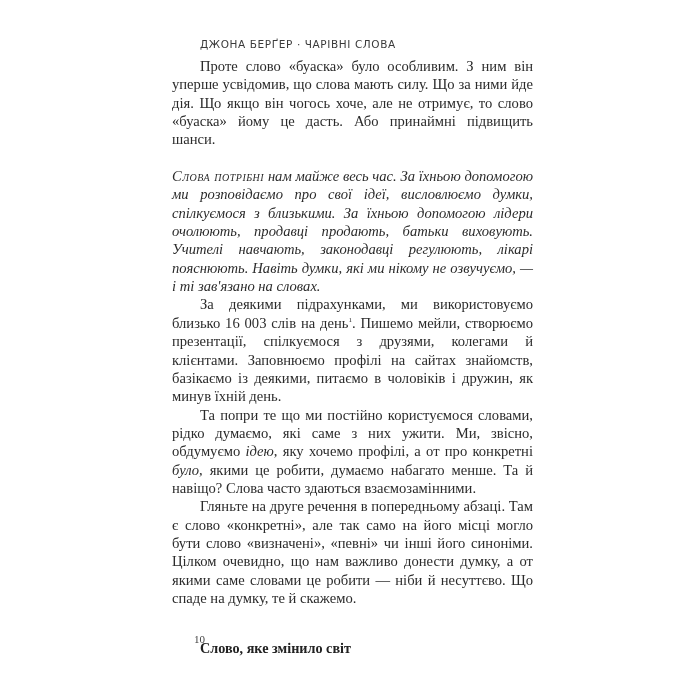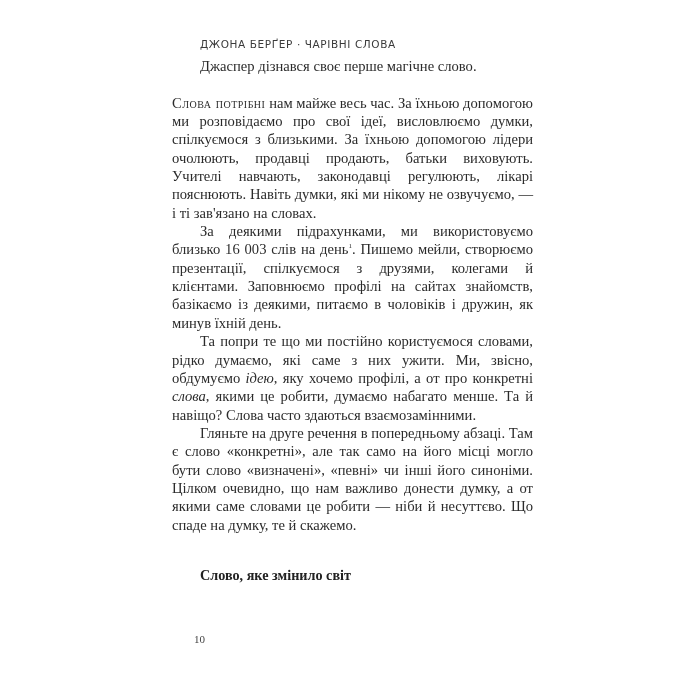--- a/index.html
+++ b/index.html
@@ -14,21 +14,21 @@
       font-family: "DejaVu Sans", "Liberation Sans", sans-serif;
       font-size: 10.5px; letter-spacing: 0.6px; color: #3a3a3a;
       text-transform: uppercase;
     }
     .body {
       position: absolute; left: 172px; width: 361px; top: 57px;
       font-size: 14.6px; line-height: 18.35px;
       text-align: justify; hyphens: manual;
     }
     .body p { margin: 0; text-indent: 28px; }
-    .body p.noindent { text-indent: 0; }
+    .body p.noindent { text-indent: 0; font-style: italic; }
     .body p.gap-before { margin-top: 18.35px; }
     .sc { font-variant: small-caps; letter-spacing: 0.5px; }
     sup.fn { font-size: 7px; vertical-align: 6px; line-height: 0; }
     .heading {
       font-family: Liberation Serif, serif;
       font-weight: bold; font-size: 14.2px; text-indent: 28px;
       margin: 32px 0 14px 0; text-align: left; color: #222;
     }
     .folio {
       position: absolute; left: 194px; top: 633px;
@@ -38,27 +38,27 @@
 </head>
 <body>
 
 <div class="page">
 
   <div class="running-head">
     <span>Джона Берґер</span><span> · </span><span>Чарівні слова</span>
   </div>
 
   <div class="body">
-    <p>Джаспер дізнався своє перше магічне слово.</p>
+    <p>Проте слово «буаска» було особливим. З ним він уперше усвідомив, що слова мають силу. Що за ними йде дія. Що якщо він чогось хоче, але не отримує, то слово «буаска» йому це дасть. Або принаймні підвищить шанси.</p>
 
     <p class="noindent gap-before"><span class="sc">Слова потрібні</span><span> нам майже весь час. За їхньою допомогою ми розповідаємо про свої ідеї, висловлюємо думки, спілкуємося з близькими. За їхньою допомогою лідери очолюють, продавці продають, батьки виховують. Учителі навчають, законодавці регулюють, лікарі пояснюють. Навіть думки, які ми нікому не озвучуємо, — і ті зав'язано на словах.</span></p>
 
     <p><span>За деякими підрахунками, ми використовуємо близько 16 003 слів на день</span><sup class="fn">1</sup><span>. Пишемо мейли, створюємо презентації, спілкуємося з друзями, колегами й клієнтами. Заповнюємо профілі на сайтах знайомств, базікаємо із деякими, питаємо в чоловіків і дружин, як минув їхній день.</span></p>
 
-    <p><span>Та попри те що ми постійно користуємося словами, рідко думаємо, які саме з них ужити. Ми, звісно, обдумуємо </span><em>ідею</em><span>, яку хочемо профілі, а от про конкретні </span><em>слова</em><span>, якими це робити, думаємо набагато менше. Та й навіщо? Слова часто здаються взаємозамінними.</span></p>
+    <p><span>Та попри те що ми постійно користуємося словами, рідко думаємо, які саме з них ужити. Ми, звісно, обдумуємо </span><em>ідею</em><span>, яку хочемо профілі, а от про конкретні </span><em>було</em><span>, якими це робити, думаємо набагато менше. Та й навіщо? Слова часто здаються взаємозамінними.</span></p>
 
     <p>Гляньте на друге речення в попередньому абзаці. Там є слово «конкретні», але так само на його місці могло бути слово «визначені», «певні» чи інші його синоніми. Цілком очевидно, що нам важливо донести думку, а от якими саме словами це робити — ніби й несуттєво. Що спаде на думку, те й скажемо.</p>
 
     <div class="heading">Слово, яке змінило світ</div>
 
   </div>
 
   <div class="folio">10</div>
 </div>
 

